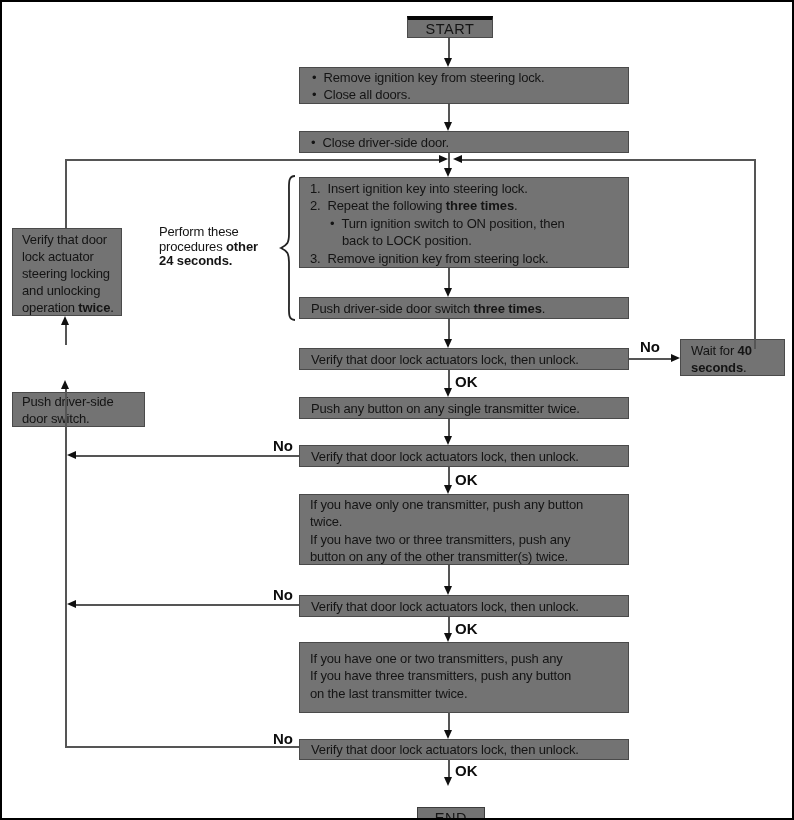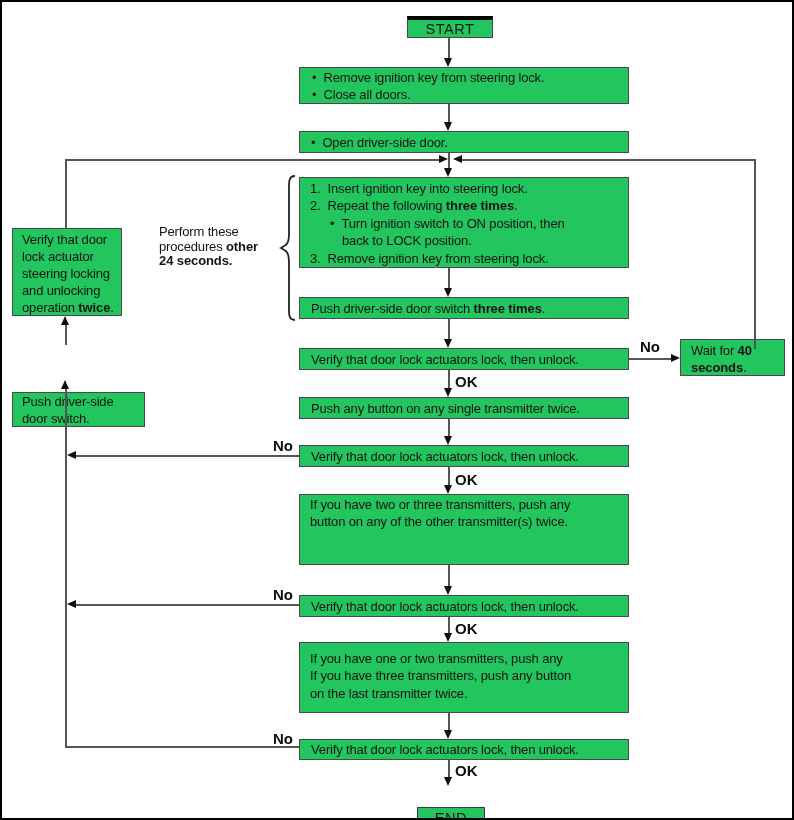--- a/index.html
+++ b/index.html
@@ -3,21 +3,21 @@
 <meta charset="utf-8">
 <style>
   html,body { margin:0; padding:0; background:#fff; }
   #canvas {
     position:relative; width:794px; height:820px; box-sizing:border-box;
     border:2px solid #000; background:#fff; overflow:hidden;
     font-family:"Liberation Sans","DejaVu Sans",sans-serif;
     color:#141414; font-size:13px; letter-spacing:-0.15px;
   }
   .box {
-    position:absolute; box-sizing:border-box; background:#22c55e;
+    position:absolute; box-sizing:border-box; background:#737373;
     border:1.5px solid #4a4a4a;
     text-align:center;
   }
   .single { display:flex; align-items:center; padding-left:11px; }
   .pad { padding:2px 2px 0 10px; }
   .lh17  { line-height:17px; }
   .lh174 { line-height:17.4px; }
   .lh165 { line-height:16.5px;margin-top:47px; }
   .center { display:flex; align-items:center; justify-content:center; }
   .terminal { font-size:14.5px; letter-spacing:0.6px; }
@@ -59,21 +59,21 @@
       </div>
       <div class="rl">
         <span class="mk">•</span>
         <span class="txt"><span>Close all doors.</span></span>
       </div>
     </div>
 
   <div class="box single" style="left:297px;top:129px;width:330px;height:22px;">
       <div class="rl">
         <span class="mk">•</span>
-        <span class="txt"><span>Open driver-side door.</span></span>
+        <span class="txt"><span>Close driver-side door.</span></span>
       </div>
     </div>
 
   <div class="box pad lh174" style="left:297px;top:175px;width:330px;height:91px;">
       <div class="rl">
         <span class="mk">1.</span>
         <span class="txt"><span>Insert ignition key into steering lock.</span></span>
       </div>
       <div class="rl">
         <span class="mk">2.</span>
@@ -110,20 +110,26 @@
       </div>
     </div>
 
   <div class="box single" style="left:297px;top:443px;width:330px;height:22px;">
       <div class="rl">
         <span class="txt"><span>Verify that door lock actuators lock, then unlock.</span></span>
       </div>
     </div>
 
   <div class="box lh174" style="left:297px;top:492px;width:330px;height:71px;padding:1px 2px 0 10px;">
+      <div class="rl">
+        <span class="txt"><span>If you have only one transmitter, push any button</span></span>
+      </div>
+      <div class="rl">
+        <span class="txt"><span>twice.</span></span>
+      </div>
       <div class="rl">
         <span class="txt"><span>If you have two or three transmitters, push any</span></span>
       </div>
       <div class="rl">
         <span class="txt"><span>button on any of the other transmitter(s) twice.</span></span>
       </div>
     </div>
 
   <div class="box single" style="left:297px;top:593px;width:330px;height:22px;">
       <div class="rl">

